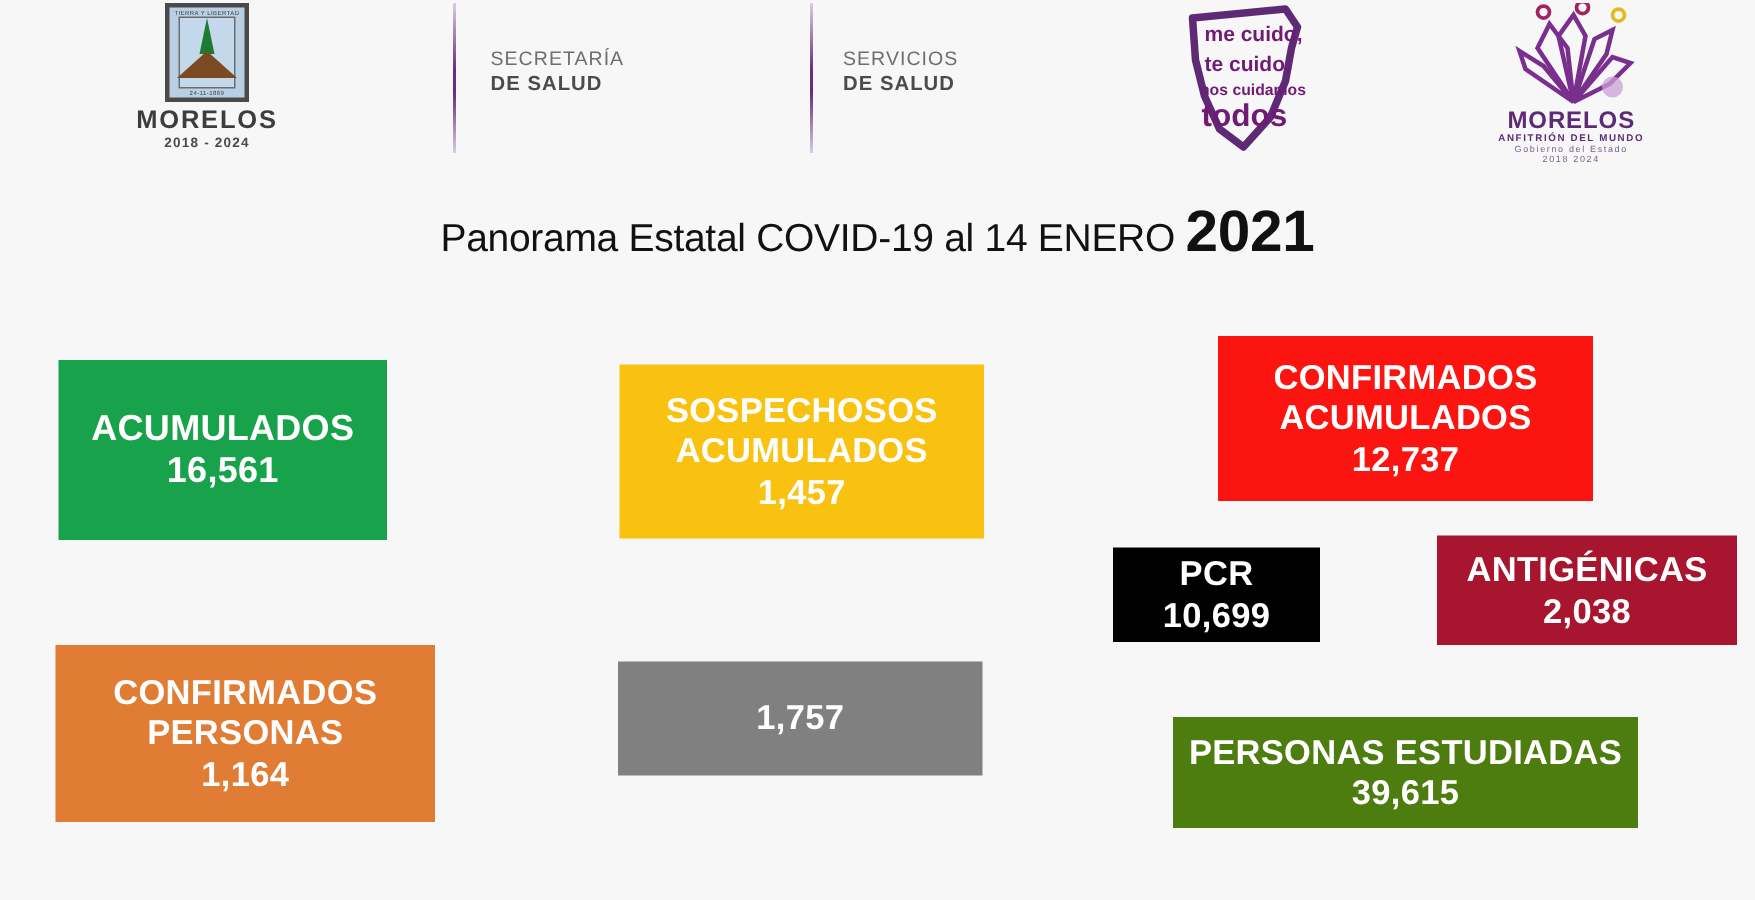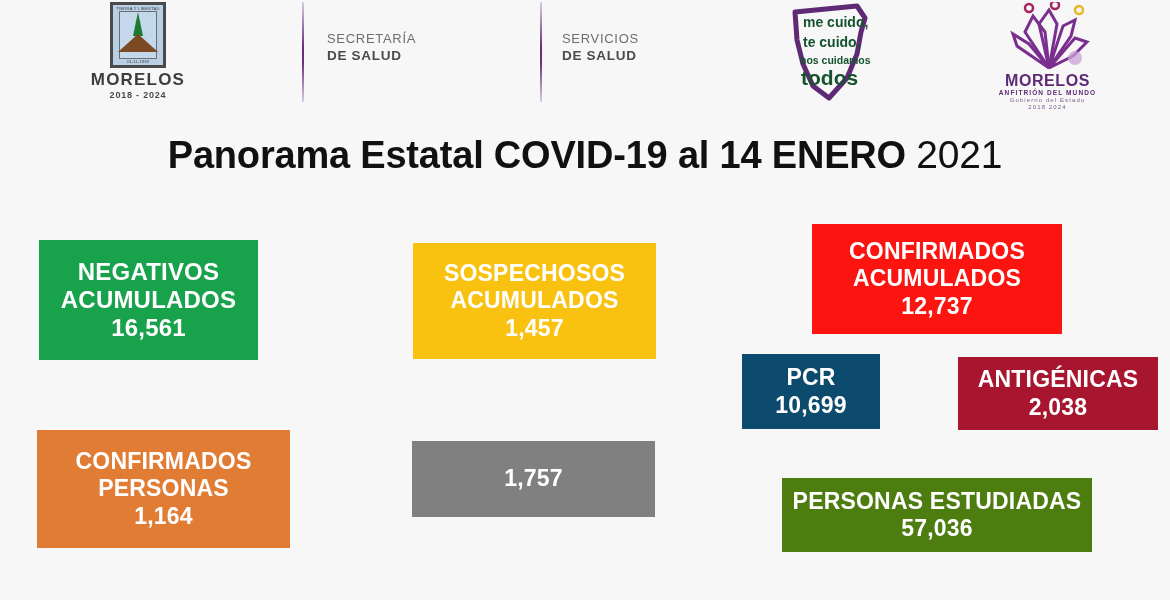--- a/index.html
+++ b/index.html
@@ -133,21 +133,21 @@
 
   
   #logo-me-cuido {
     position: absolute;
     left: 765px; top: 2px;
     width: 120px; height: 106px;
   }
   #me-cuido-shield { position: absolute; left: 0; top: 0; }
   .me-cuido-text {
     position: absolute;
-    color: #14532d;
+    color: #701a75;
     font-weight: 700;
     white-space: nowrap;
   }
   #me-cuido-l1 { left: 38px; top: 12px; font-size: 14px; }
   #me-cuido-l2 { left: 38px; top: 32px; font-size: 14px; }
   #me-cuido-l3 { left: 35px; top: 52px; font-size: 10.5px; }
   #me-cuido-l4 { left: 36px; top: 64px; font-size: 21px; }
 
   
   #logo-anfitrion {
@@ -194,27 +194,27 @@
   
   #page-title {
     position: absolute;
     left: 0; top: 133px;
     width: 1170px;
     text-align: center;
     color: #111;
     white-space: nowrap;
   }
   #page-title-main {
-    font-size: 38px;
-    font-weight: 700;
+    font-size: 26px;
+    font-weight: 400;
     letter-spacing: -0.2px;
   }
   #page-title-year {
     font-size: 39px;
-    font-weight: 400;
+    font-weight: 700;
     letter-spacing: -0.2px;
     text-align: right;
   }
 
   
   .stat-box {
     position: absolute;
     box-sizing: border-box;
     display: flex;
     flex-direction: column;
@@ -246,22 +246,22 @@
   }
   #box-sospechosos .stat-label, #box-sospechosos .stat-value { font-size: 23px; }
 
   #box-confirmados-acum {
     left: 812px; top: 224px; width: 250px; height: 110px;
     background: #fb1410;
   }
   #box-confirmados-acum .stat-label, #box-confirmados-acum .stat-value { font-size: 23px; }
 
   #box-pcr {
-    left: 742px; top: 354px; width: 138px; height: 75px;
-    background: #0c4a6e;
+    left: 742px; top: 365px; width: 138px; height: 63px;
+    background: #000000;
   }
   #box-pcr .stat-label, #box-pcr .stat-value { font-size: 23px; }
 
   #box-antigenicas {
     left: 958px; top: 357px; width: 200px; height: 73px;
     background: #a7152e;
   }
   #box-antigenicas .stat-label, #box-antigenicas .stat-value { font-size: 23px; }
 
   #box-confirmados-activos {
@@ -344,21 +344,20 @@
     <div id="anfitrion-gov">Gobierno del Estado</div>
     <div id="anfitrion-years">2018  2024</div>
   </div>
 </div>
 
 <div id="page-title">
   <span id="page-title-main">Panorama Estatal COVID-19 al 14 ENERO </span><span id="page-title-year">2021</span>
 </div>
 
 <div class="stat-box" id="box-negativos">
-  <div class="stat-label">NEGATIVOS</div>
   <div class="stat-label">ACUMULADOS</div>
   <div class="stat-value">16,561</div>
 </div>
 
 <div class="stat-box" id="box-sospechosos">
   <div class="stat-label">SOSPECHOSOS</div>
   <div class="stat-label">ACUMULADOS</div>
   <div class="stat-value">1,457</div>
 </div>
 
@@ -383,14 +382,14 @@
   <div class="stat-label">PERSONAS</div>
   <div class="stat-value">1,164</div>
 </div>
 
 <div class="stat-box" id="box-defunciones">
   <div class="stat-value">1,757</div>
 </div>
 
 <div class="stat-box" id="box-personas-estudiadas">
   <div class="stat-label">PERSONAS ESTUDIADAS</div>
-  <div class="stat-value">57,036</div>
+  <div class="stat-value">39,615</div>
 </div>
 
 </body></html>

